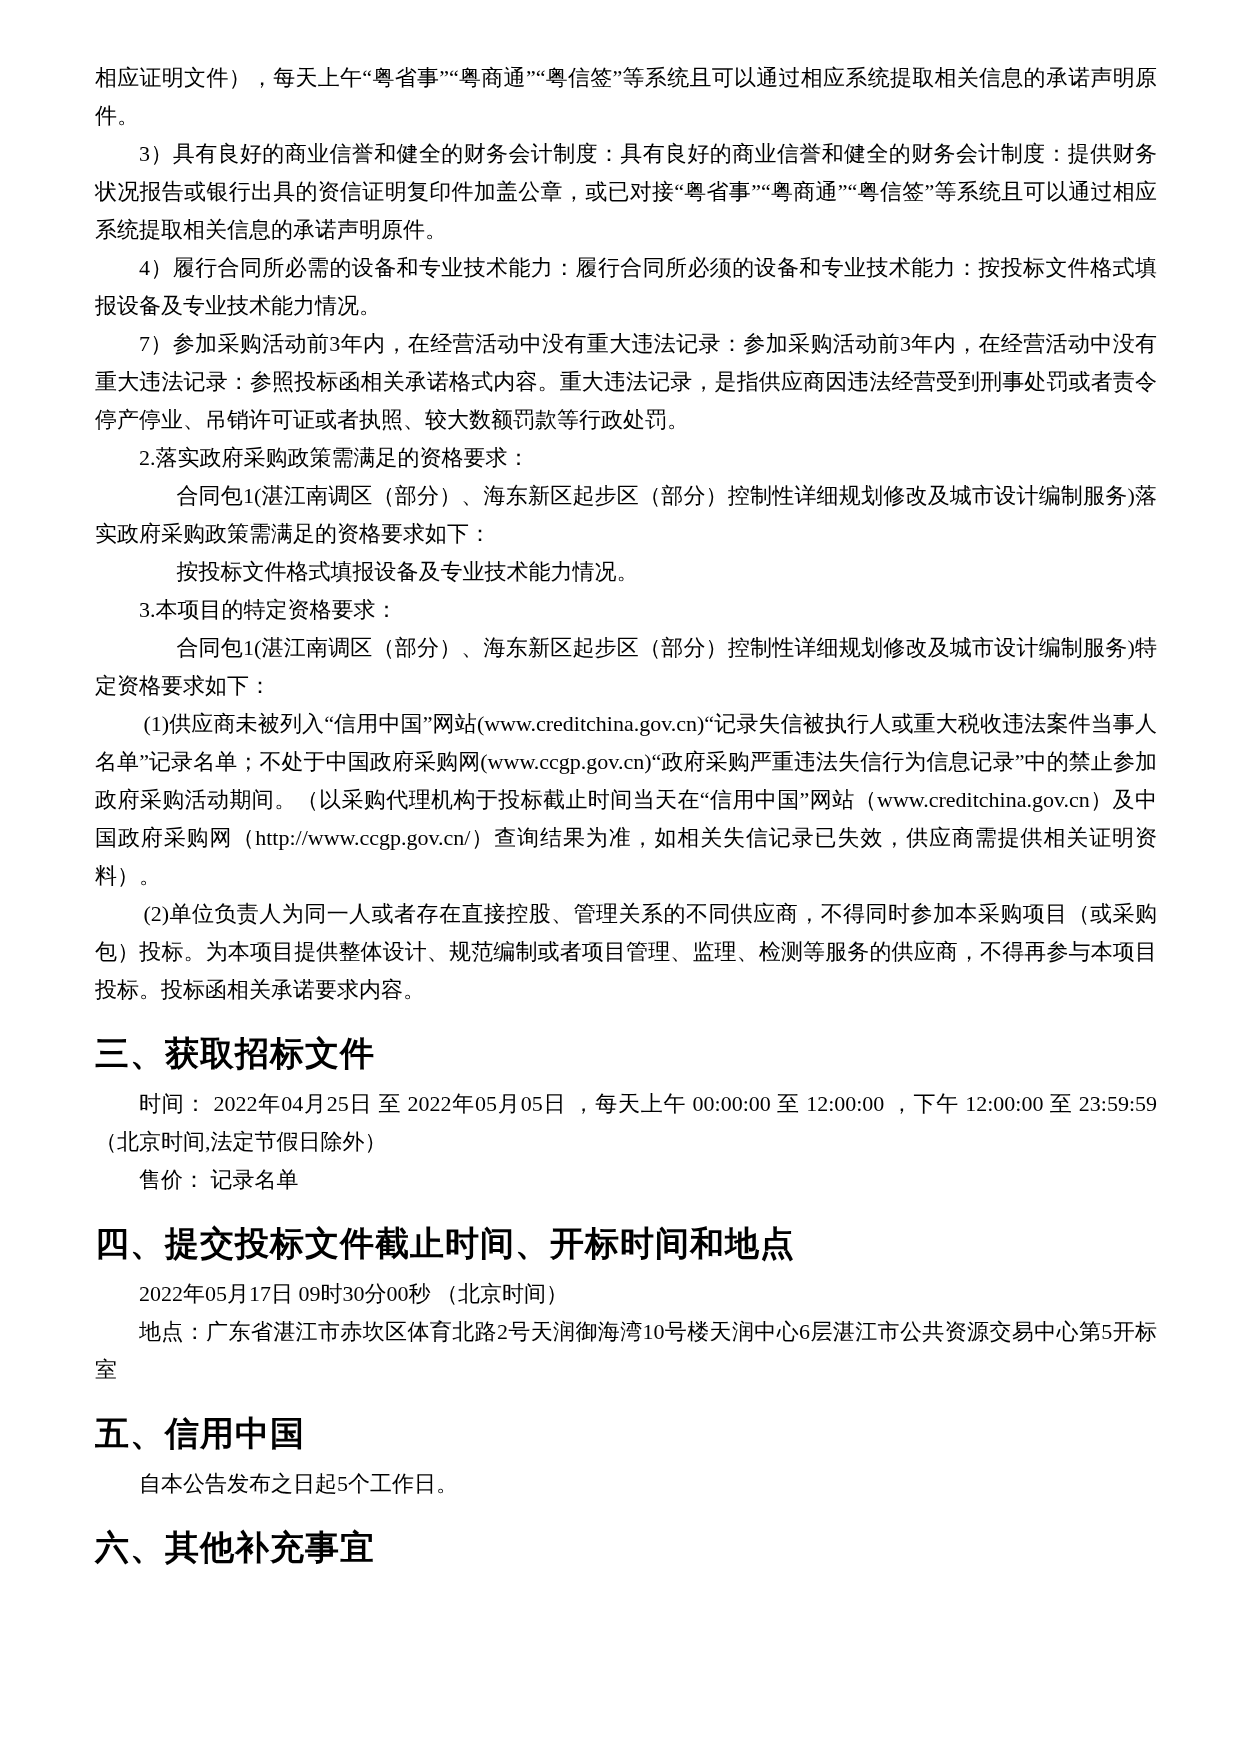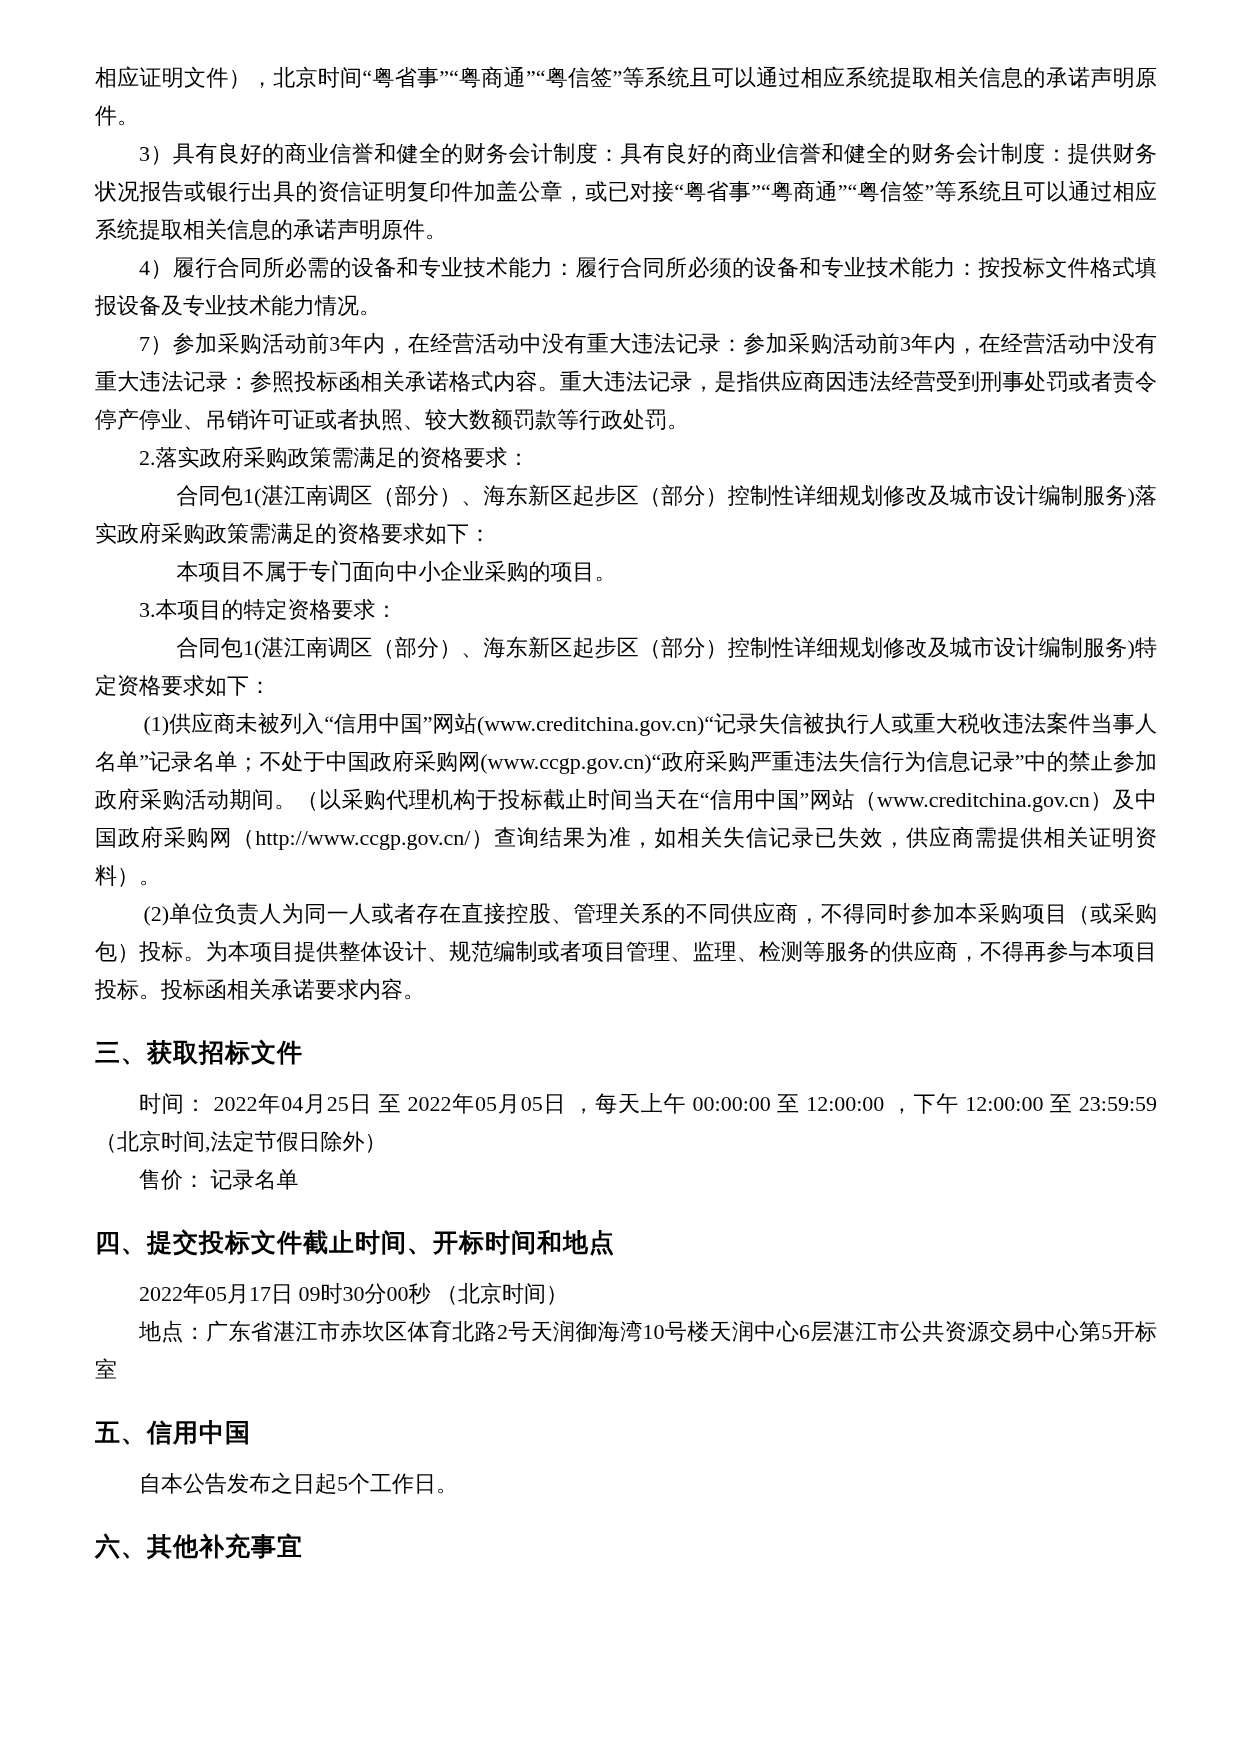--- a/index.html
+++ b/index.html
@@ -23,42 +23,42 @@
     font-size: 22px;
     line-height: 38px;
     color: #000000;
     text-align: justify;
     word-break: break-all;
   }
   h2.h {
     margin: 26px 0 14px 0;
     font-family: "DejaVu Sans", "Liberation Sans", sans-serif;
     font-weight: 700;
-    font-size: 25px;
+    font-size: 34px;
     line-height: 36px;
     color: #000000;
     letter-spacing: 1px;
   }
   .i0  { text-indent: 0; }
   .i2  { text-indent: 2em; }
   .i22 { text-indent: 2.2em; }
   .i38 { text-indent: 3.7em; }
 </style>
 </head>
 <body>
 
 <div class="page">
 
-  <p class="b i0">相应证明文件），北京时间“粤省事”“粤商通”“粤信签”等系统且可以通过相应系统提取相关信息的承诺声明原件。</p>
+  <p class="b i0">相应证明文件），每天上午“粤省事”“粤商通”“粤信签”等系统且可以通过相应系统提取相关信息的承诺声明原件。</p>
   <p class="b i2">3）具有良好的商业信誉和健全的财务会计制度：具有良好的商业信誉和健全的财务会计制度：提供财务状况报告或银行出具的资信证明复印件加盖公章，或已对接“粤省事”“粤商通”“粤信签”等系统且可以通过相应系统提取相关信息的承诺声明原件。</p>
   <p class="b i2">4）履行合同所必需的设备和专业技术能力：履行合同所必须的设备和专业技术能力：按投标文件格式填报设备及专业技术能力情况。</p>
   <p class="b i2">7）参加采购活动前3年内，在经营活动中没有重大违法记录：参加采购活动前3年内，在经营活动中没有重大违法记录：参照投标函相关承诺格式内容。重大违法记录，是指供应商因违法经营受到刑事处罚或者责令停产停业、吊销许可证或者执照、较大数额罚款等行政处罚。</p>
   <p class="b i2">2.落实政府采购政策需满足的资格要求：</p>
   <p class="b i38">合同包1(湛江南调区（部分）、海东新区起步区（部分）控制性详细规划修改及城市设计编制服务)落实政府采购政策需满足的资格要求如下：</p>
-  <p class="b i38">本项目不属于专门面向中小企业采购的项目。</p>
+  <p class="b i38">按投标文件格式填报设备及专业技术能力情况。</p>
   <p class="b i2">3.本项目的特定资格要求：</p>
   <p class="b i38">合同包1(湛江南调区（部分）、海东新区起步区（部分）控制性详细规划修改及城市设计编制服务)特定资格要求如下：</p>
   <p class="b i22">(1)供应商未被列入“信用中国”网站(www.creditchina.gov.cn)“记录失信被执行人或重大税收违法案件当事人名单”记录名单；不处于中国政府采购网(www.ccgp.gov.cn)“政府采购严重违法失信行为信息记录”中的禁止参加政府采购活动期间。（以采购代理机构于投标截止时间当天在“信用中国”网站（www.creditchina.gov.cn）及中国政府采购网（http://www.ccgp.gov.cn/）查询结果为准，如相关失信记录已失效，供应商需提供相关证明资料）。</p>
   <p class="b i22">(2)单位负责人为同一人或者存在直接控股、管理关系的不同供应商，不得同时参加本采购项目（或采购包）投标。为本项目提供整体设计、规范编制或者项目管理、监理、检测等服务的供应商，不得再参与本项目投标。投标函相关承诺要求内容。</p>
 
   <h2 class="h">三、获取招标文件</h2>
   <p class="b i2">时间： 2022年04月25日 至 2022年05月05日 ，每天上午 00:00:00 至 12:00:00 ，下午 12:00:00 至 23:59:59 （北京时间,法定节假日除外）</p>
   <p class="b i2">售价： 记录名单</p>
 
   <h2 class="h">四、提交投标文件截止时间、开标时间和地点</h2>

